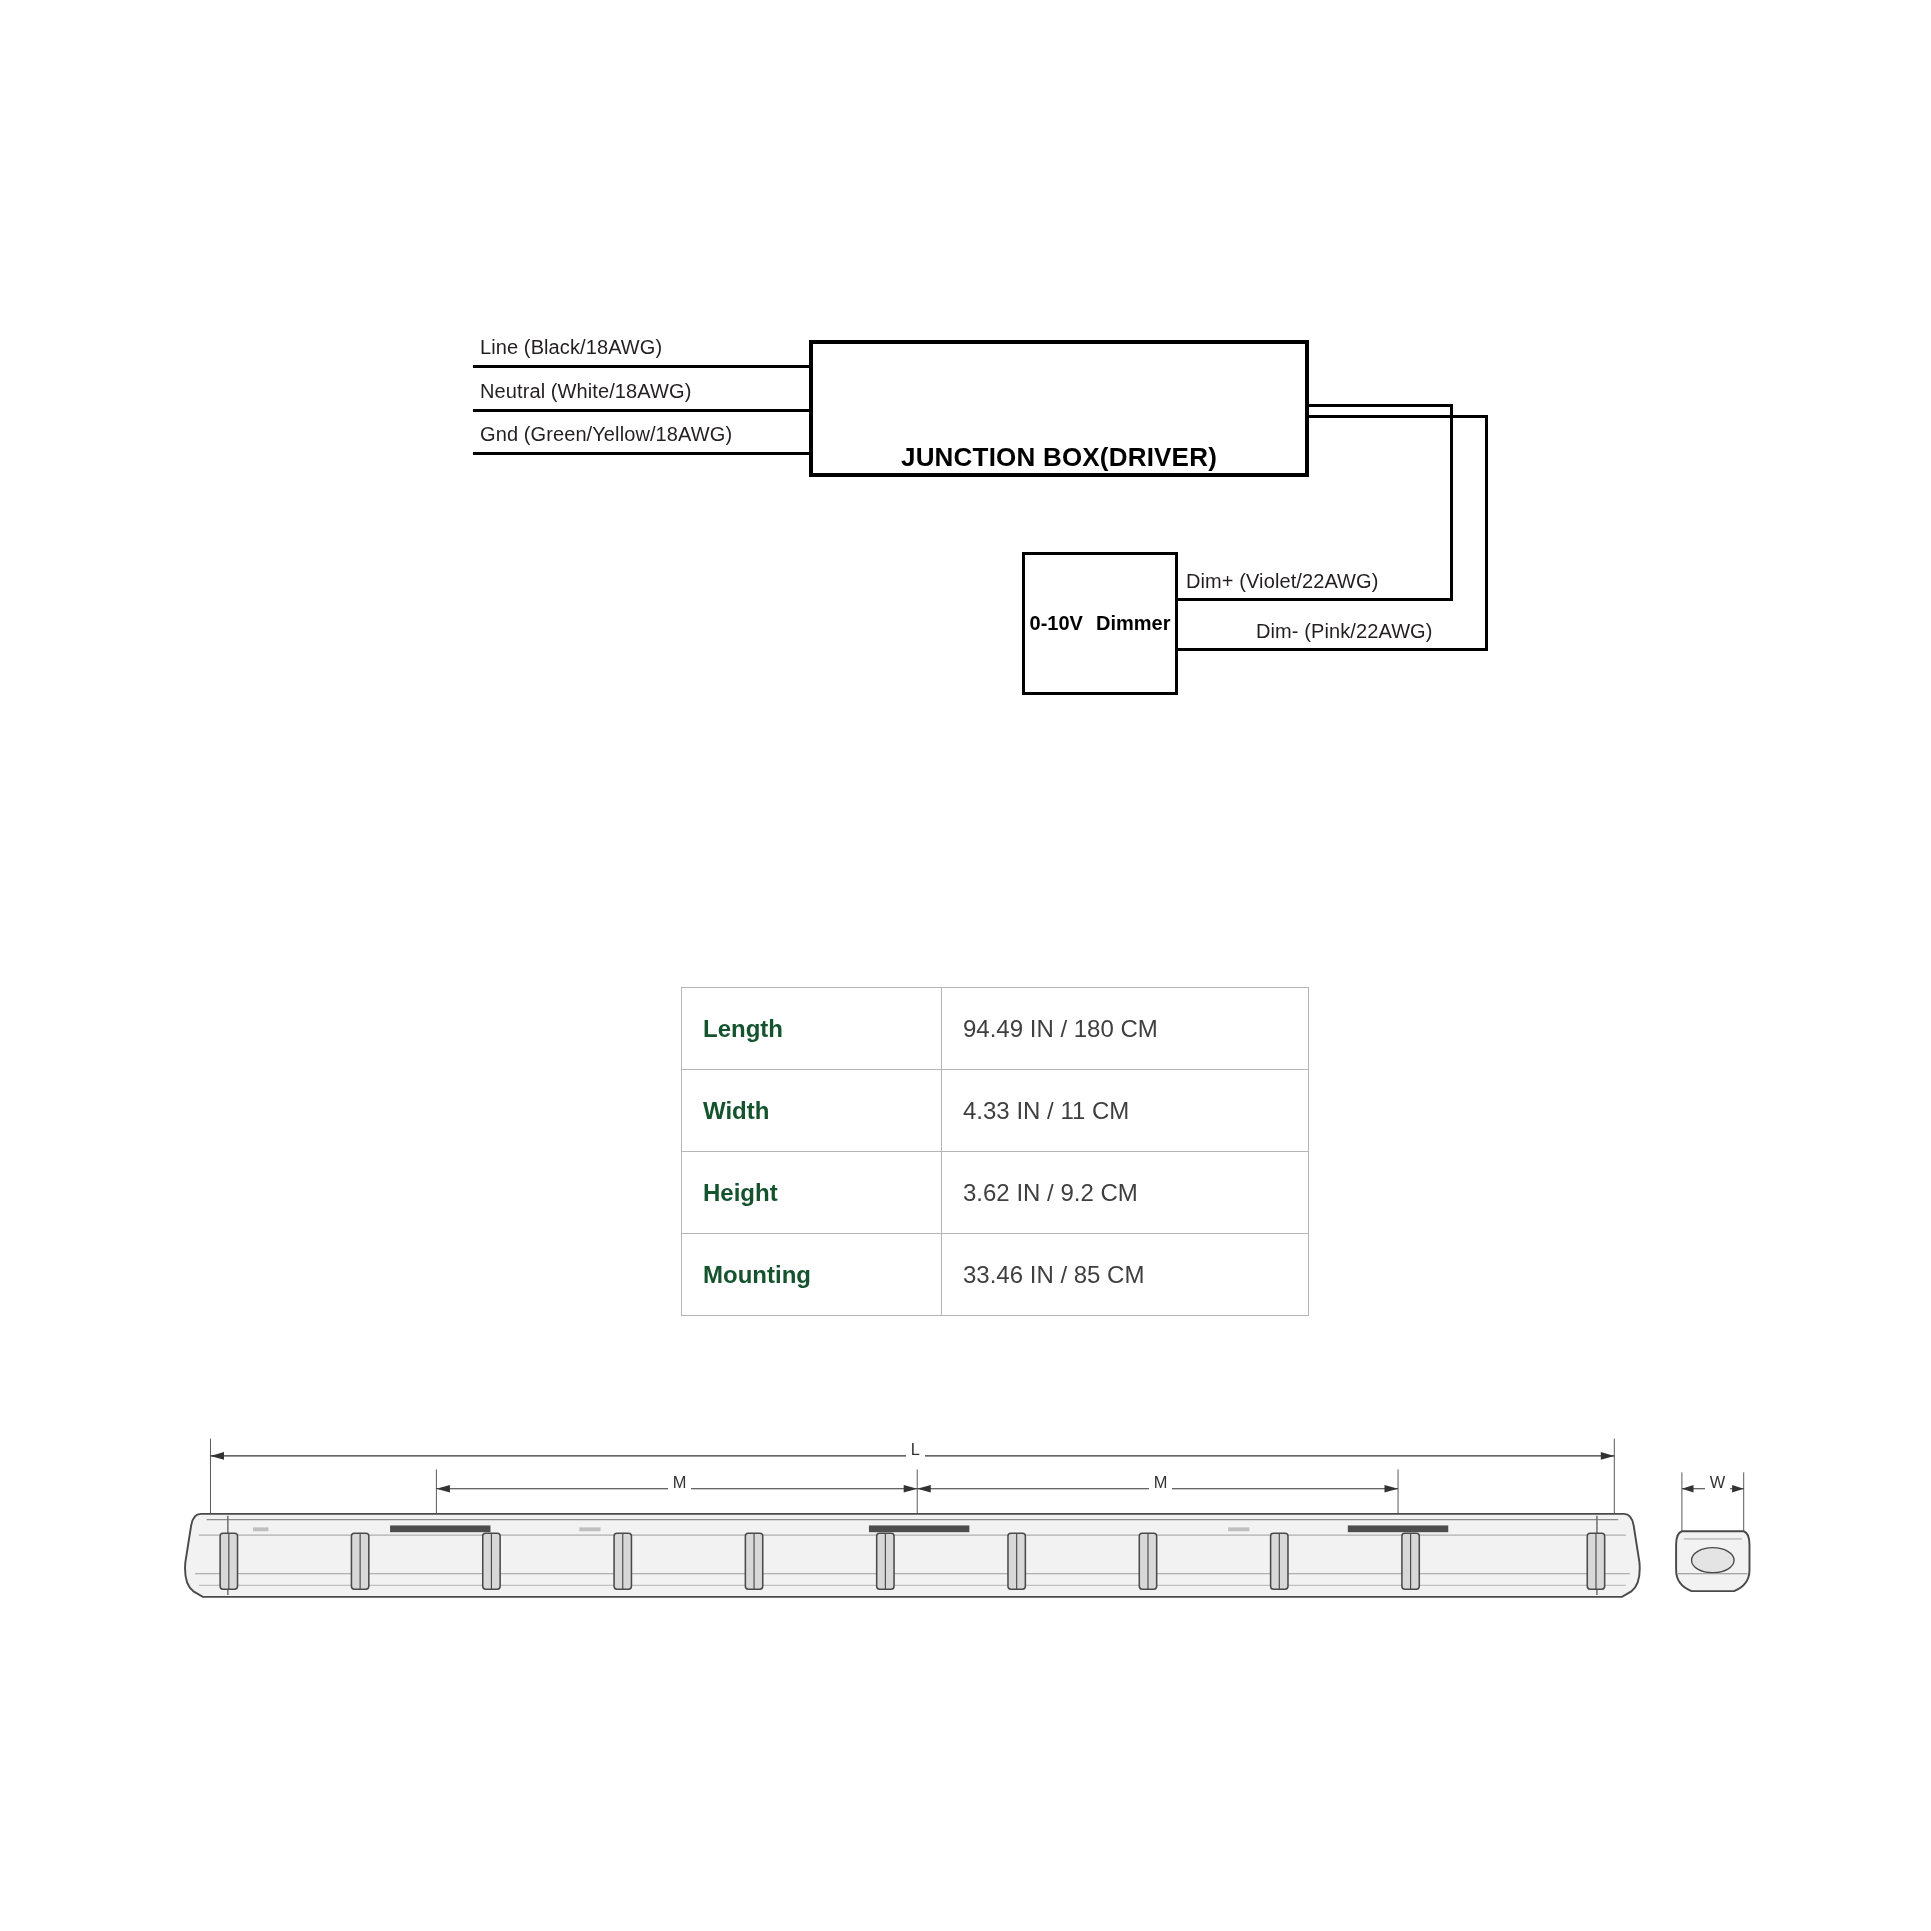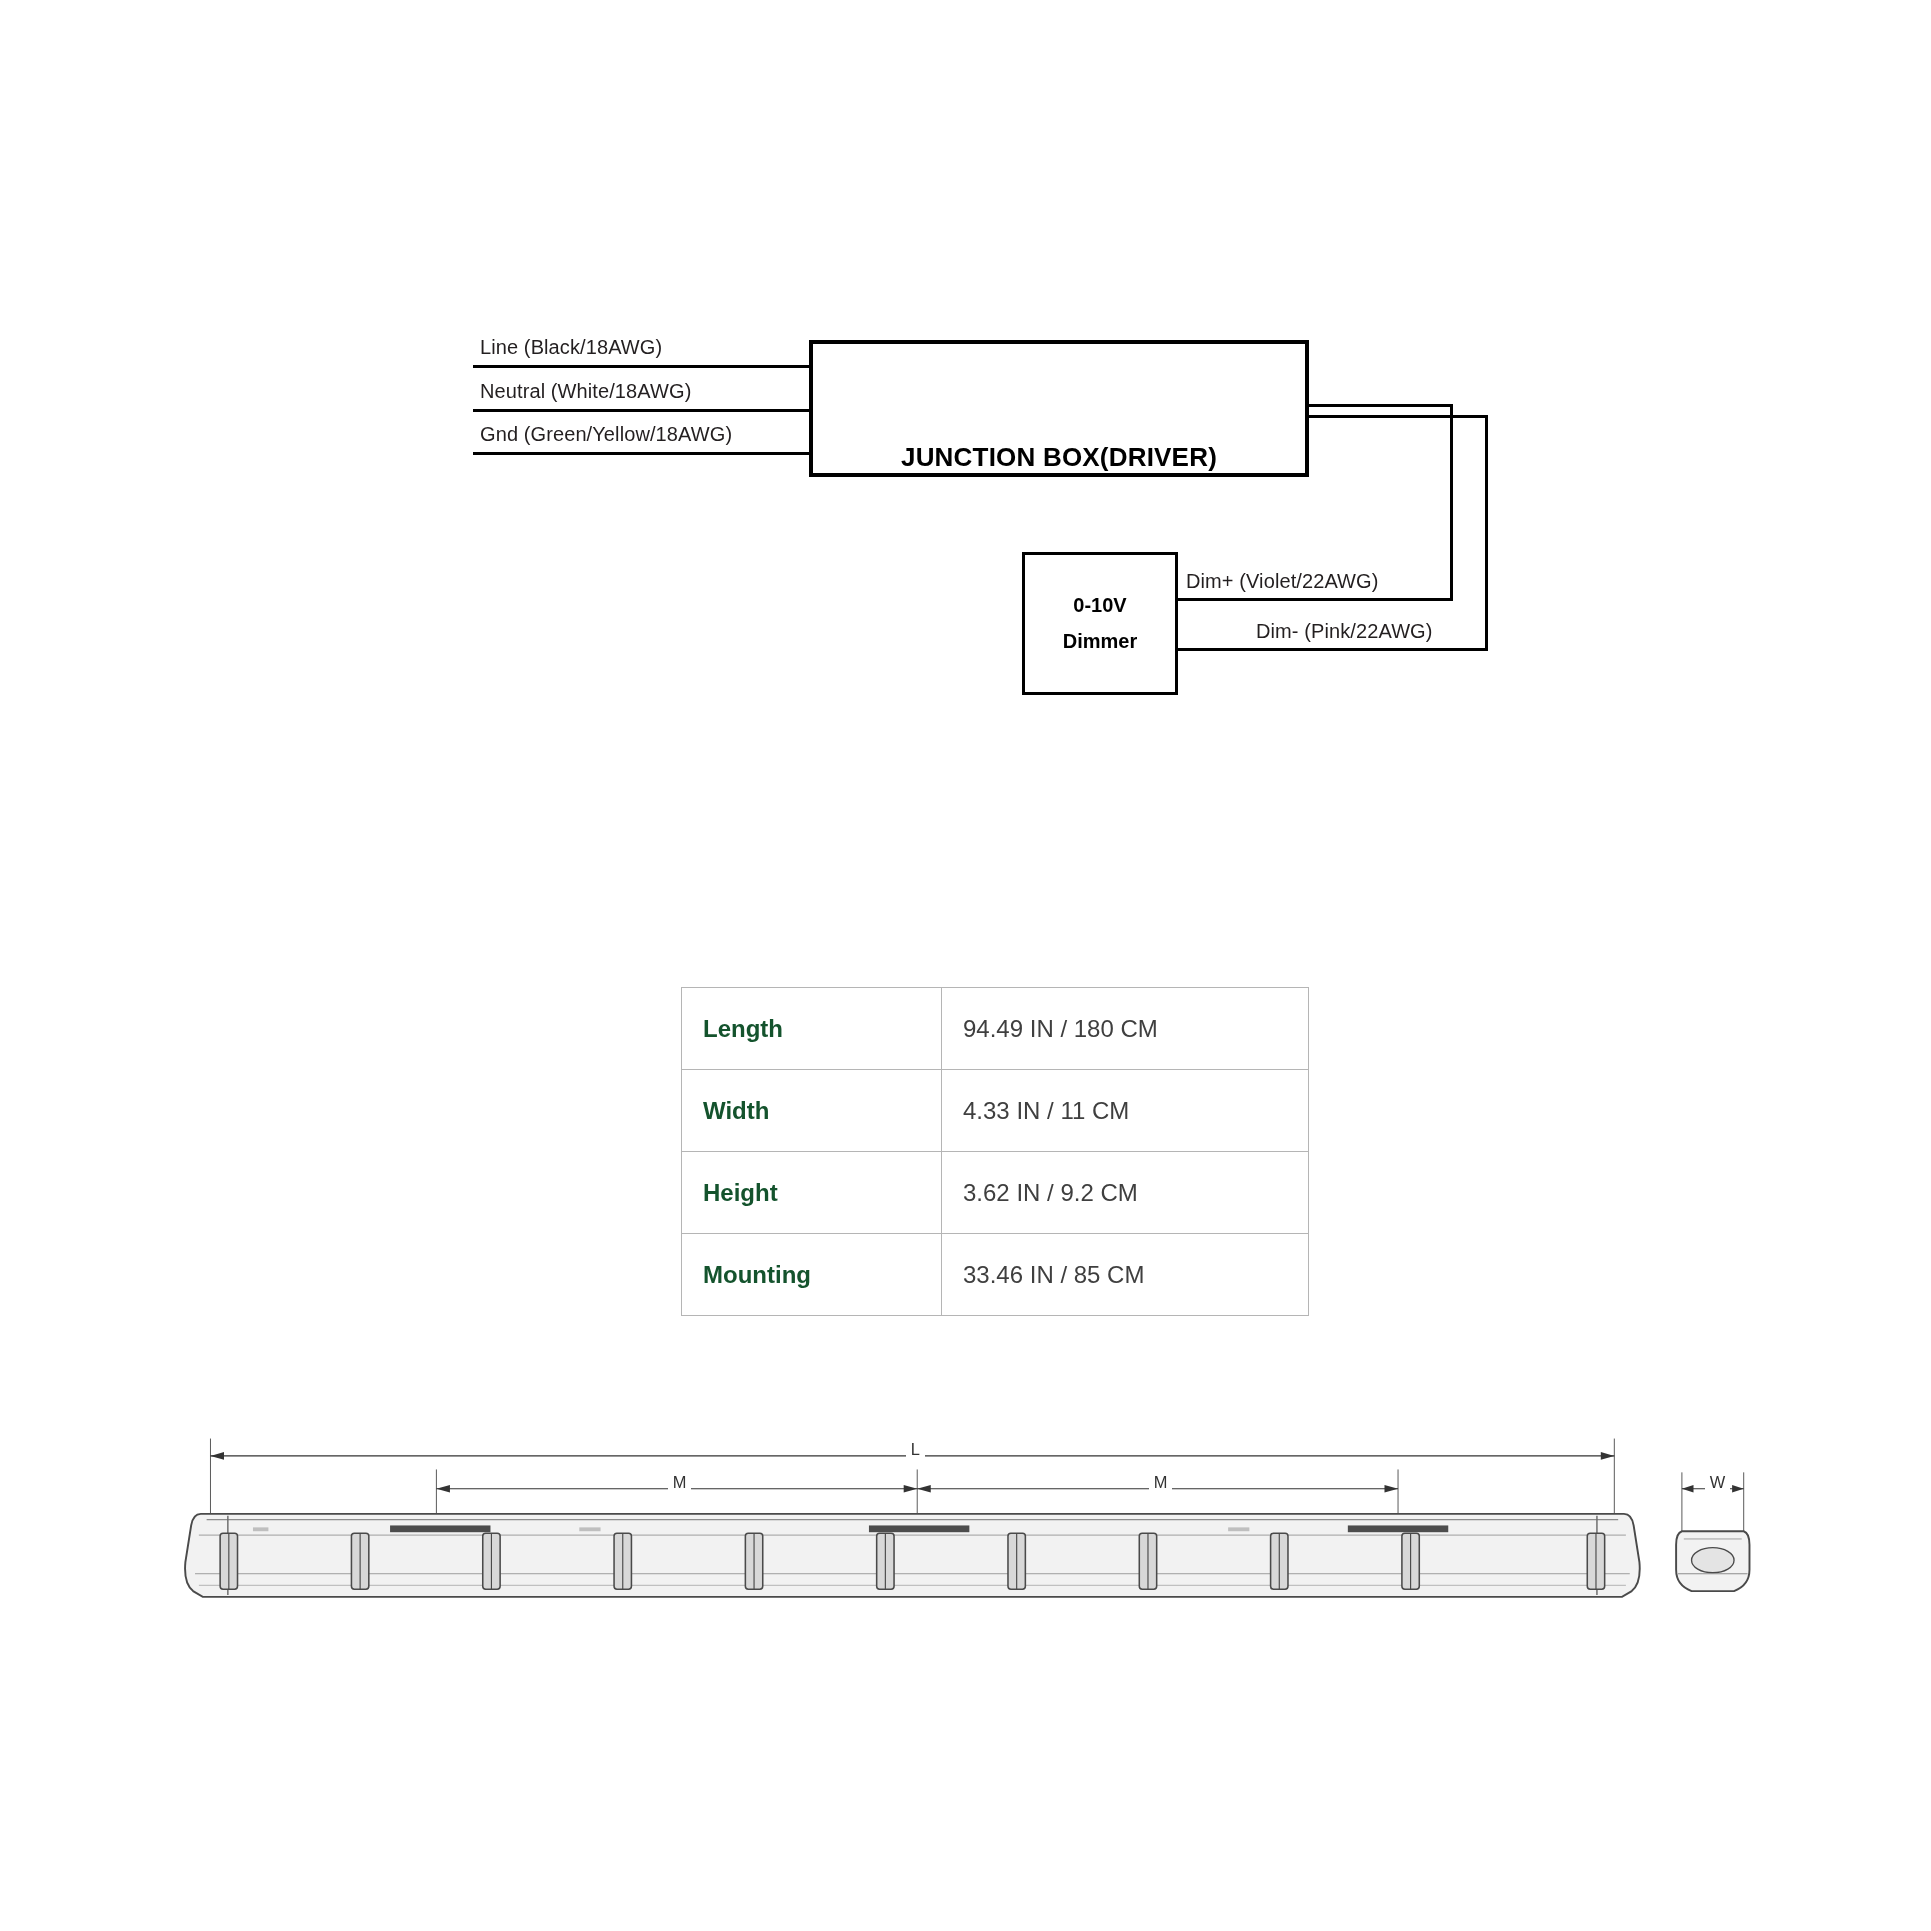--- a/index.html
+++ b/index.html
@@ -56,21 +56,21 @@
   #dimmer-box {
     position: absolute;
     left: 1022px;
     top: 552px;
     width: 156px;
     height: 143px;
     border: 3.9px solid #000000;
     box-sizing: border-box;
     background: #ffffff;
     display: flex;
-    flex-direction: column;
+    flex-direction: row;
     align-items: center;
     justify-content: center;
     gap: 13px;
   }
   .dimmer-line {
     font-size: 20px;
     font-weight: bold;
     color: #000000;
   }
 

